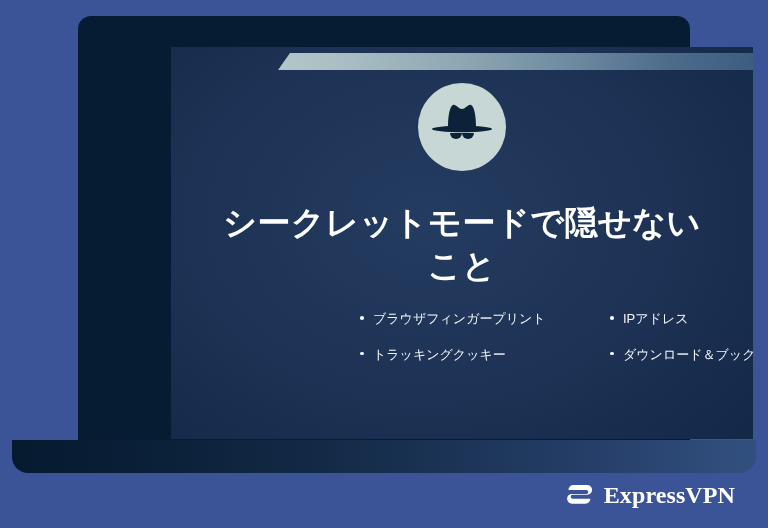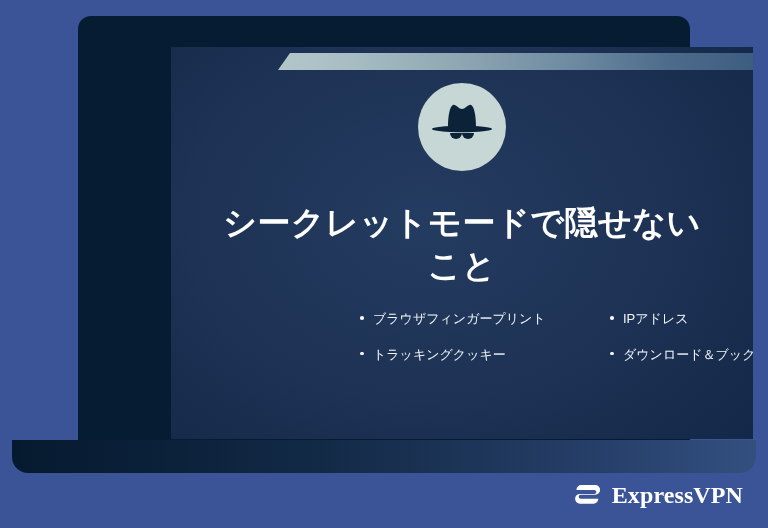--- a/index.html
+++ b/index.html
@@ -153,21 +153,21 @@
     top: 440px;
     width: 90px;
     height: 5px;
     background: rgba(255,255,255,0.03);
     border-radius: 0 0 6px 6px;
   }
 
   
   .brand {
     position: absolute;
-    right: 25px;
+    right: 33px;
     bottom: 17px;
     display: flex;
     align-items: center;
     gap: 9px;
   }
   .brand-mark {
     width: 31px;
     height: 31px;
     flex: none;
   }

